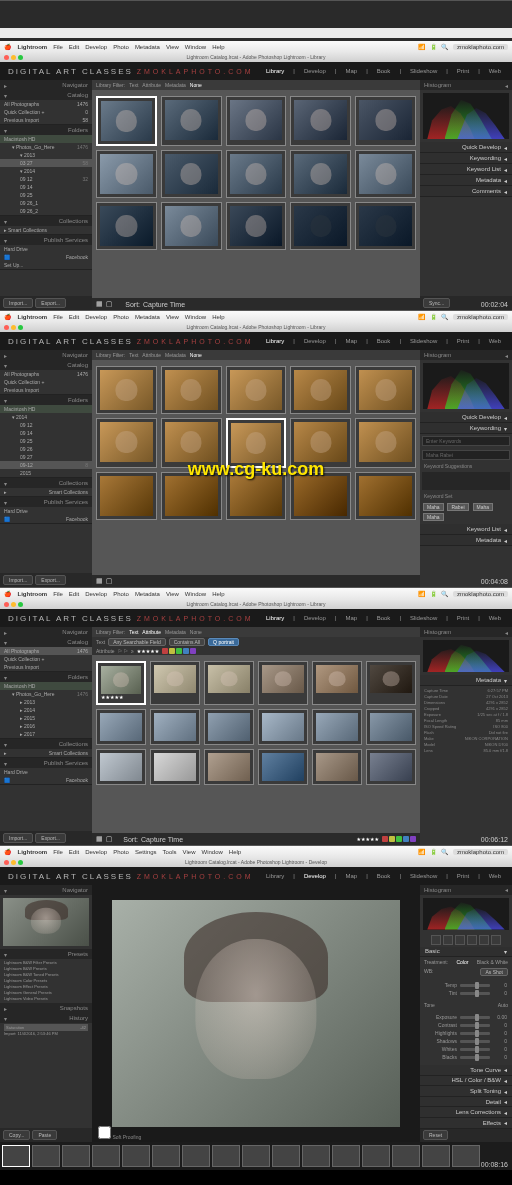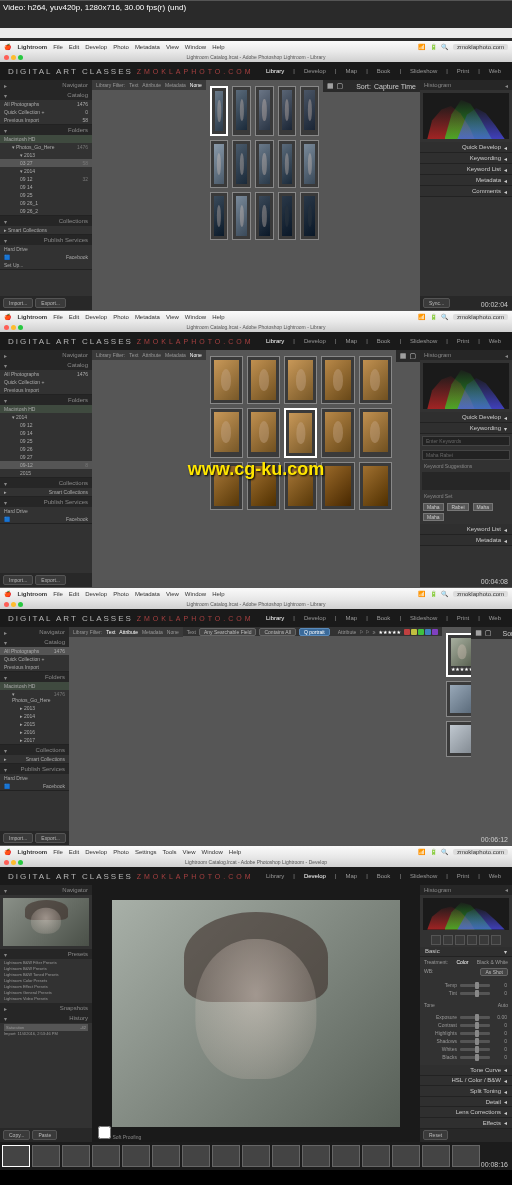--- a/index.html
+++ b/index.html
@@ -24,21 +24,21 @@
 .main{display:flex;height:var(--h);}
 .panel{width:92px;background:#323232;display:flex;flex-direction:column;}
 .panel-header{height:10px;background:#262626;color:#888;font-size:6px;display:flex;align-items:center;padding:0 4px;justify-content:space-between;}
 .panel-section{border-bottom:1px solid #222;}
 .panel-row{padding:1px 4px;color:#aaa;font-size:5px;display:flex;align-items:center;justify-content:space-between;min-height:8px;}
 .tree-row{padding:1px 4px 1px 12px;color:#aaa;font-size:5px;display:flex;justify-content:space-between;}
 .tree-row.indent{padding-left:20px;}
 .tree-row .count{color:#777;}
 .btn-bar{margin-top:auto;height:14px;background:#282828;display:flex;gap:2px;align-items:center;padding:0 3px;}
 .pbtn{background:#3a3a3a;border:1px solid #555;color:#bbb;font-size:5px;padding:1px 5px;border-radius:2px;}
-.center{flex:1;background:#565656;display:flex;flex-direction:row;position:relative;}
+.center{flex:1;background:#565656;display:flex;flex-direction:column;position:relative;}
 .filter-bar{height:10px;background:#3a3a3a;display:flex;align-items:center;padding:0 4px;gap:4px;font-size:5px;color:#999;}
 .sort-bar{height:9px;background:#323232;display:flex;align-items:center;padding:0 4px;gap:3px;font-size:5px;color:#999;}
 .grid-area{flex:1;background:#565656;padding:6px 4px;overflow:hidden;}
 .thumbs{display:grid;gap:4px;}
 .thumb{background:#3a3a3a;border:1px solid #888;padding:3px;position:relative;}
 .thumb.sel{border:2px solid #fff;}
 .thumb-img{width:100%;background:linear-gradient(135deg,var(--c1),var(--c2));position:relative;overflow:hidden;}
 .face{position:absolute;left:50%;top:50%;transform:translate(-50%,-50%);width:40%;height:55%;background:rgba(220,200,190,0.35);border-radius:50% 50% 45% 45%;}
 .bottom-bar{height:12px;background:#2a2a2a;display:flex;align-items:center;padding:0 4px;gap:3px;}
 .filmstrip{height:28px;background:#1c1c1c;display:flex;align-items:center;padding:2px;gap:2px;}
@@ -71,21 +71,20 @@
 .colorchips span{width:6px;height:6px;border-radius:1px;}
 .stars{color:#fff;font-size:5px;}
 .rate-area{display:flex;align-items:center;gap:3px;}
 .pill{background:#444;border:1px solid #666;padding:0 4px;border-radius:2px;font-size:5px;color:#bbb;}
 .pill.blue{background:#3a6a9a;border-color:#5a8aba;color:#fff;}
 </style>
 </head>
 <body>
 
 <div class="info-overlay">
-  <div>Video: h264, yuv420p, 1280x716, 30.00 fps(r) (und)</div>
 </div>
 
 <div class="screenshot" style="--h:230px;margin-top:0;">
   <div class="meta-strip"></div>
   <div style="height:40px;"></div>
   <div class="mac-menu">
     <span>🍎</span>
     <b>Lightroom</b>
     <span>File</span>
     <span>Edit</span>

